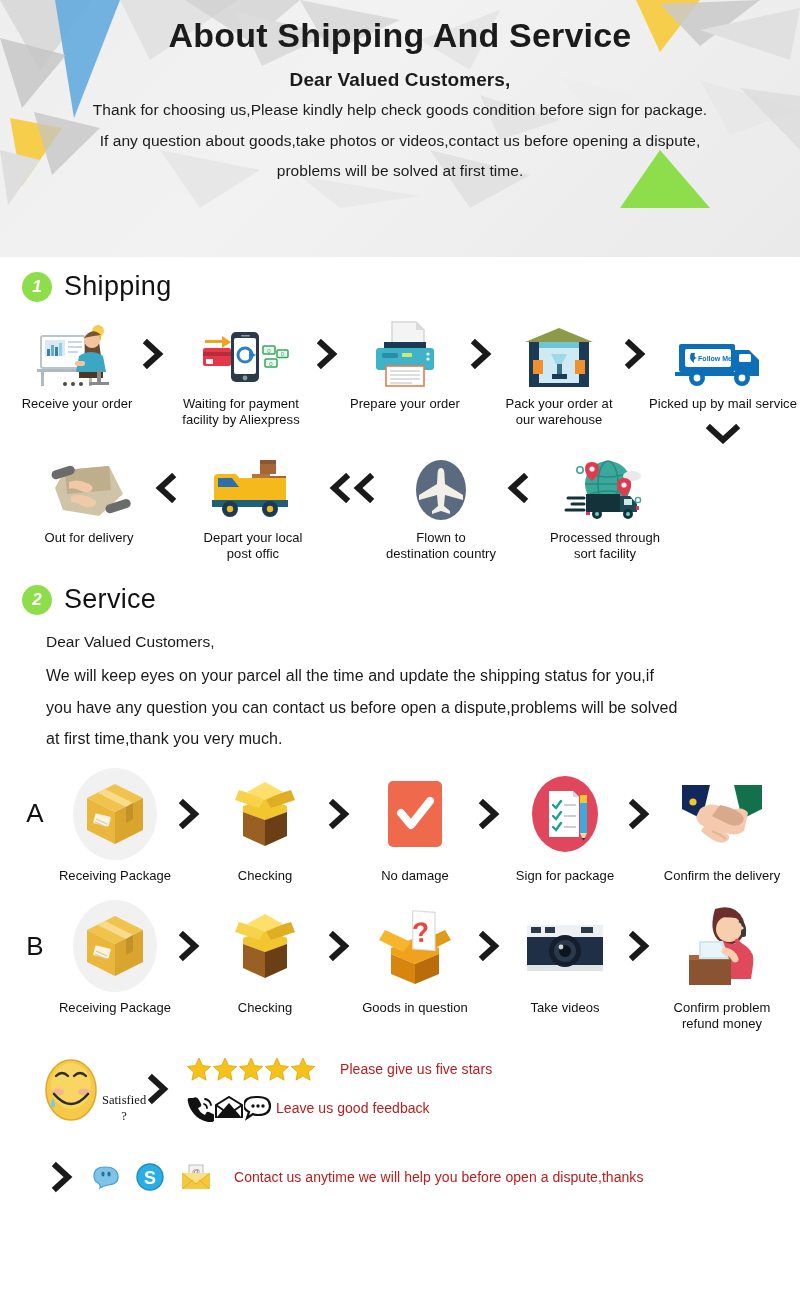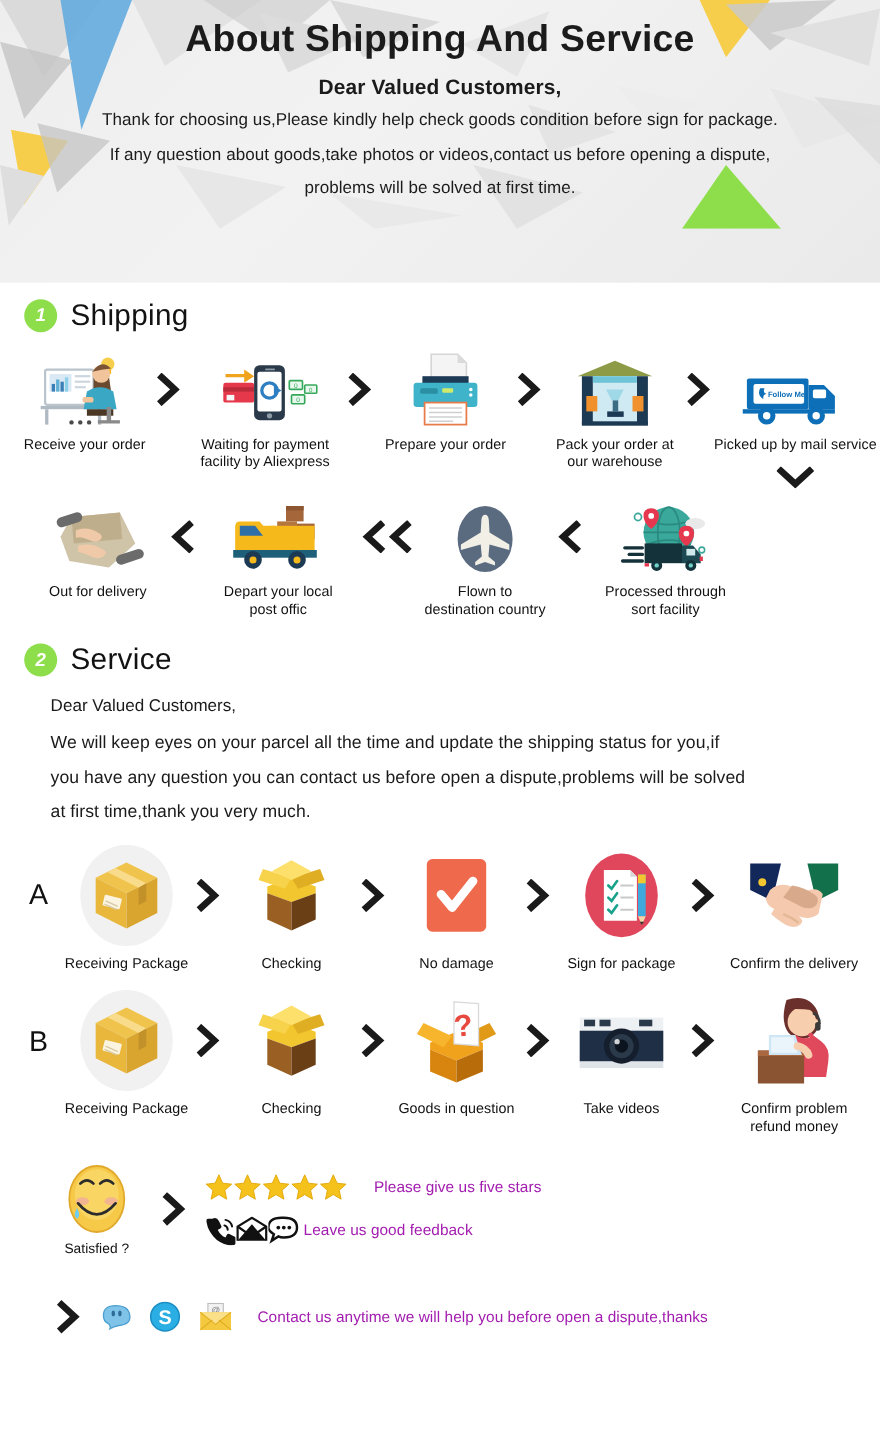--- a/index.html
+++ b/index.html
@@ -75,25 +75,25 @@
     justify-content: center;
   }
 
   
   .svc-text { padding: 8px 22px 0 46px; }
   .svc-greet { font-size: 15.5px; margin-top: 10px; }
   .svc-p { font-size: 16px; line-height: 1.95; letter-spacing: .05px; }
 
   
   .fb-row { display: flex; align-items: center; }
-  .fb-emoji { width: 96px; display:flex; flex-direction:column; align-items:center; }
+  .fb-emoji { width: 96px; display:flex; flex-direction:row; align-items:flex-end;font-family:Liberation Serif, serif; }
   .fb-emoji .caption { margin-top: 4px; font-size: 12.5px; }
   .fb-col { display: flex; flex-direction: column; gap: 12px; }
   .fb-line { display: flex; align-items: center; gap: 10px; }
-  .fb-label { font-size: 14px; color: #a21caf; margin-left: 14px; letter-spacing: .05px; }
+  .fb-label { font-size: 14px; color: #b91c1c; margin-left: 14px; letter-spacing: .05px; }
   .stars { display: flex; gap: 1px; }
 
   svg { display: block; }
 </style>
 </head>
 <body>
 
 <div class="page">
 
   <div class="header">

